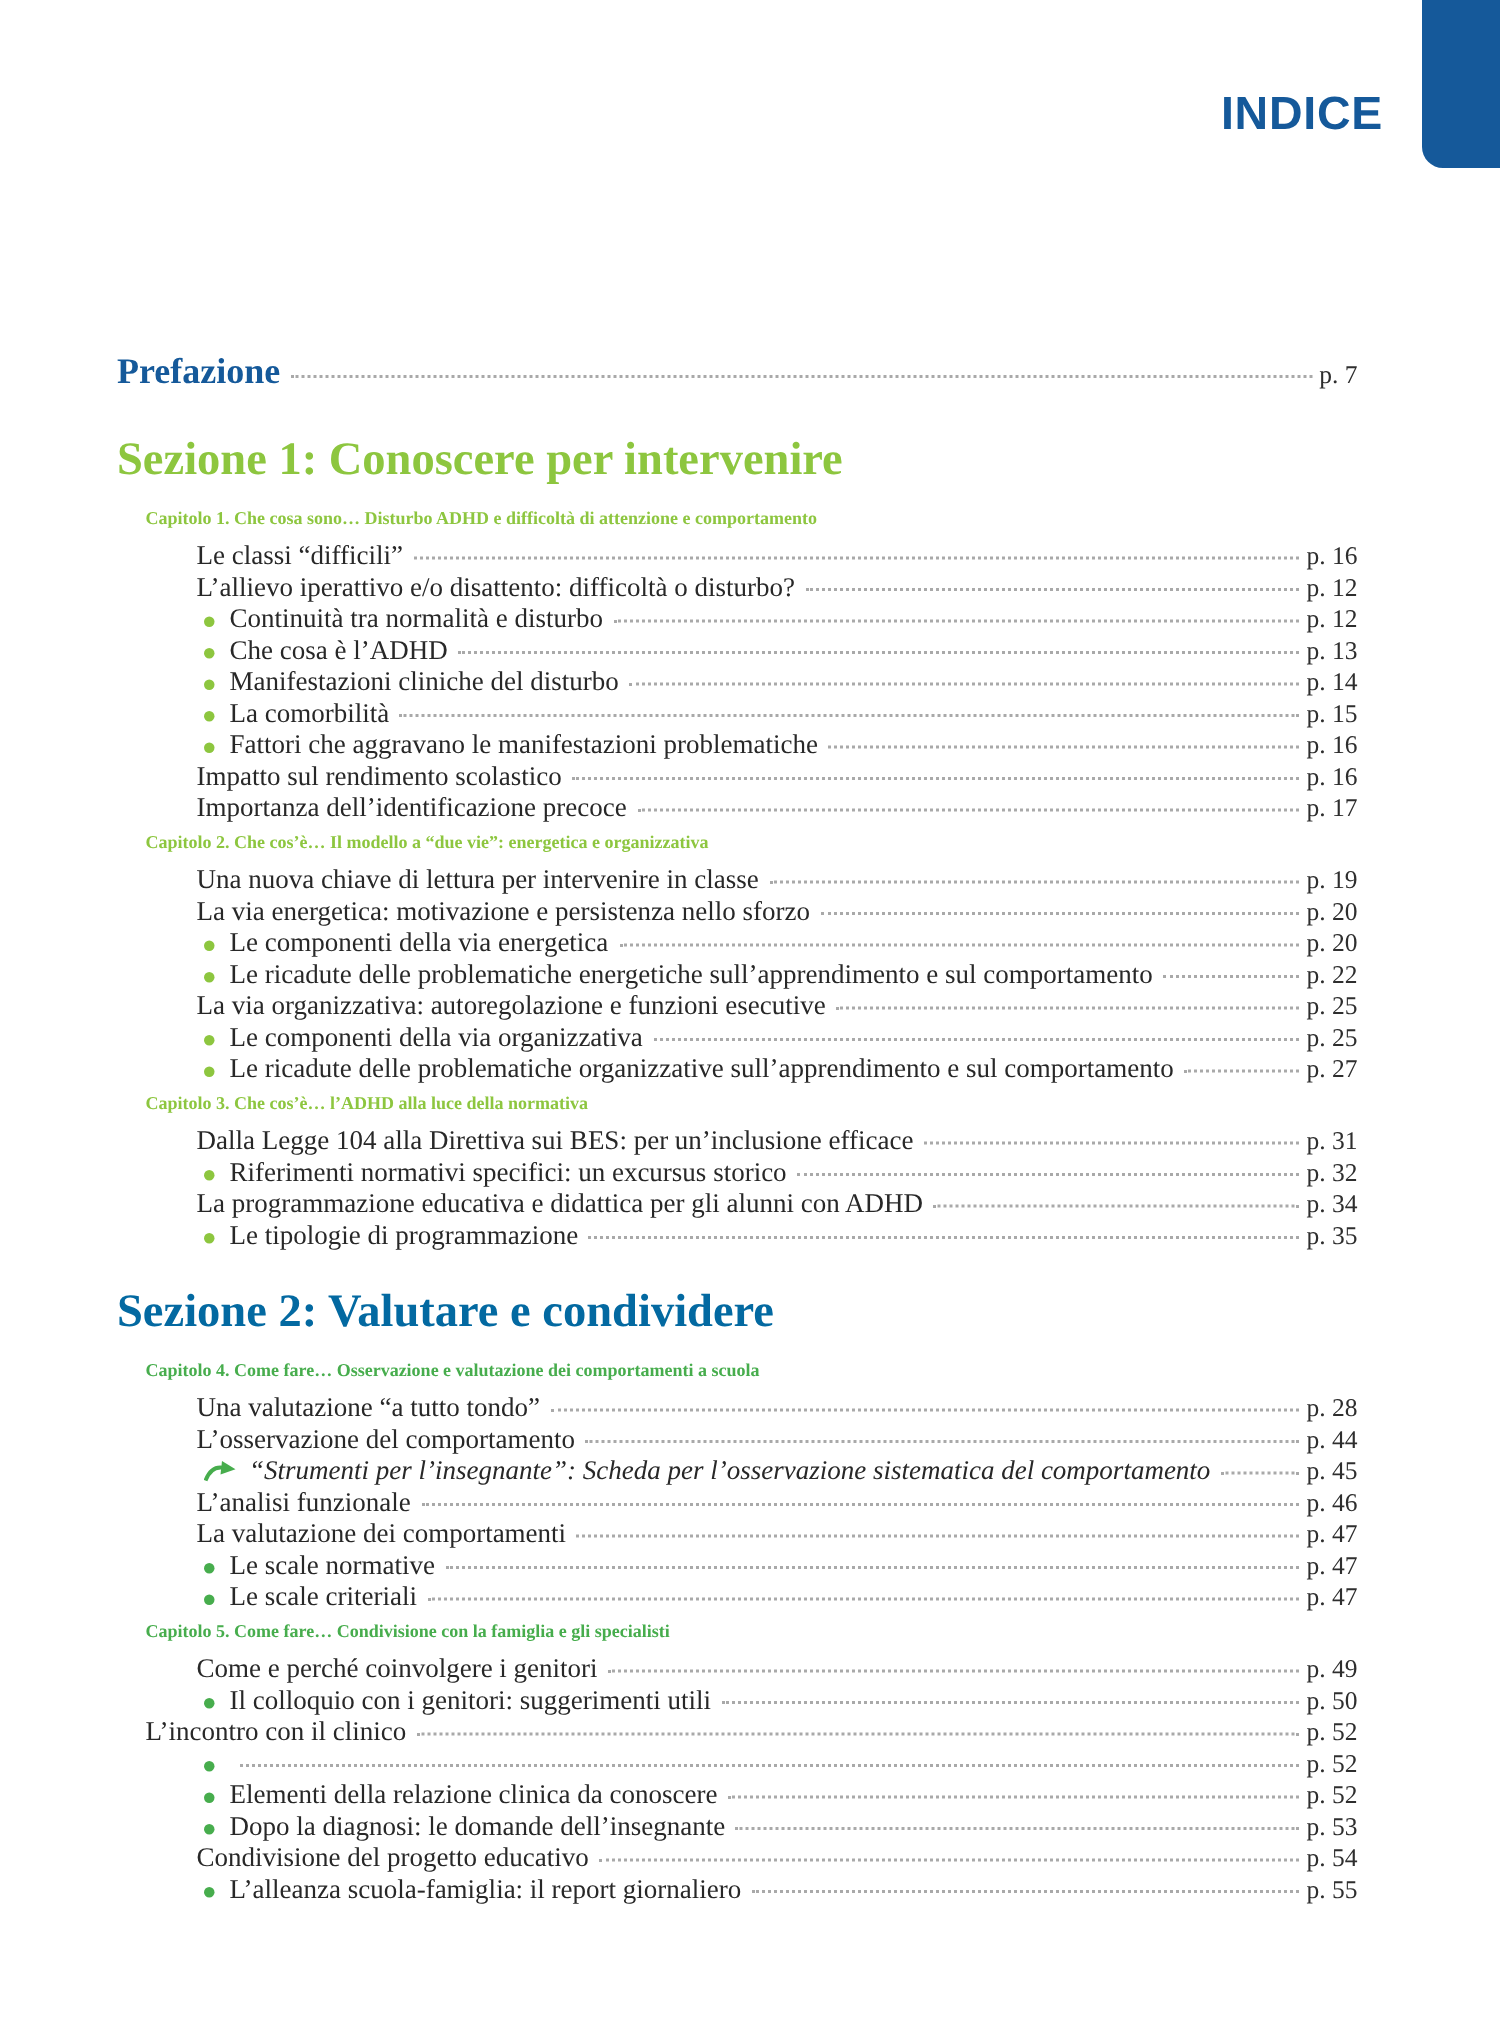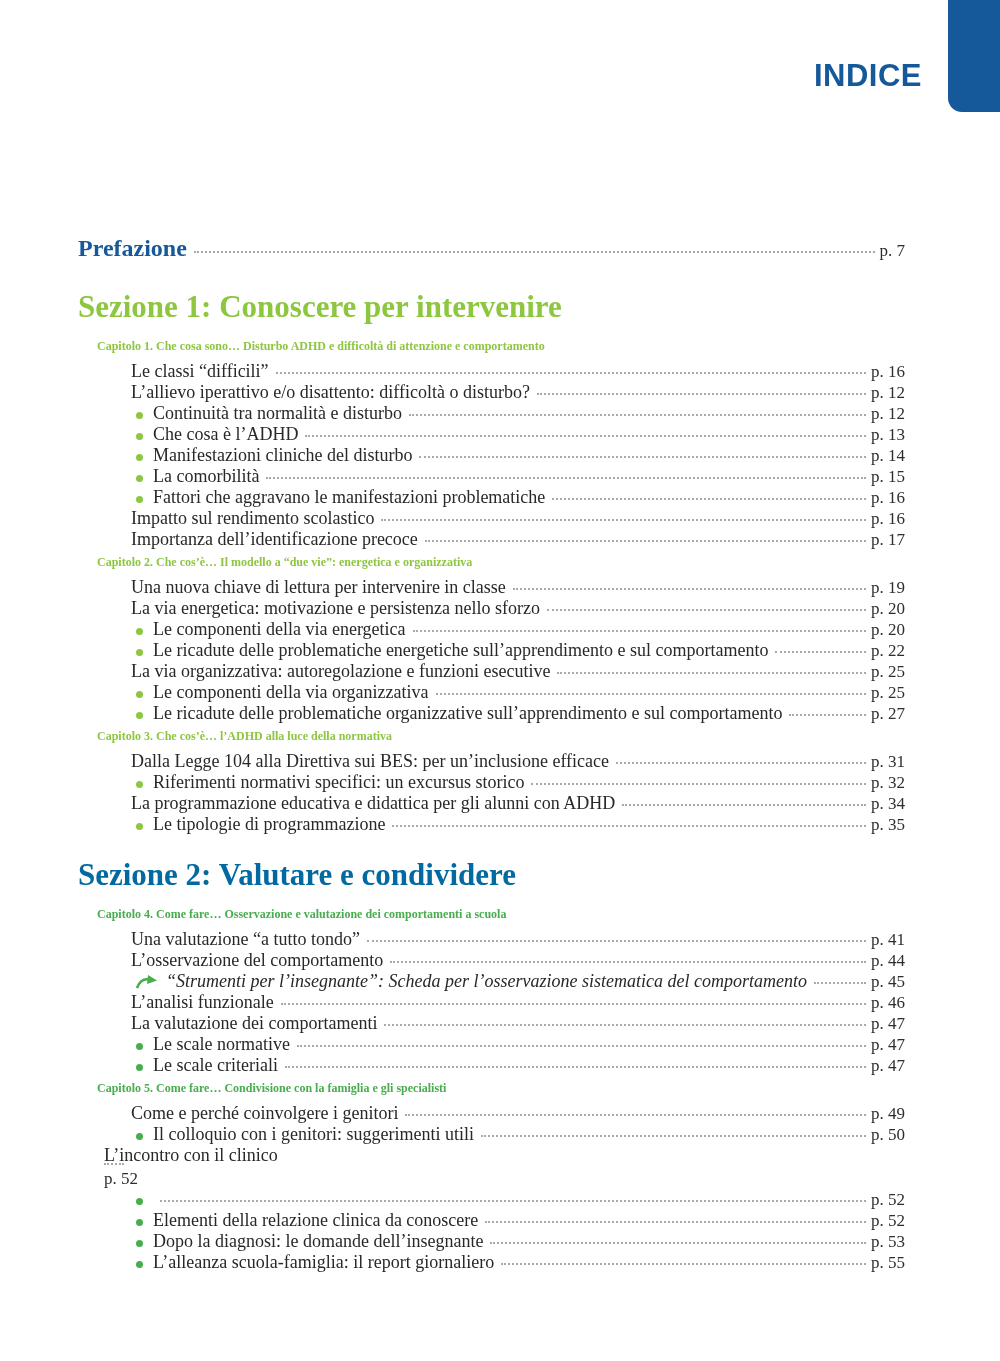--- a/index.html
+++ b/index.html
@@ -53,21 +53,21 @@
     transform: translateY(-3px);
     min-width: 20px;
   }
   .page {
     white-space: nowrap;
     font-size: 17px;
     color: #2e2e2e;
   }
   .lv1 { padding-left: 53px; }
   .lv2 { padding-left: 58px; }
-  .outdent { padding-left: 19px; flex-direction: column; }
+  .outdent { padding-left: 19px; }
   .bullet-dot {
     display: inline-block;
     width: 7px; height: 7px;
     border-radius: 50%;
     margin-right: 10px;
     flex: none;
   }
   .arrow-wrap { flex: none; margin-right: 8px; transform: translateY(2px); }
   .italic .row-label { font-style: italic; }
 </style>
@@ -197,21 +197,21 @@
         <span class="bullet-dot" style="background: rgb(141, 198, 63);"></span>
         <span class="row-label">Le tipologie di programmazione</span>
         <span class="leader"></span>
         <span class="page">p. 35</span>
       </div>
       <div class="section-heading" style="color: #0369a1;">Sezione 2: Valutare e condividere</div>
       <div class="chapter-heading" style="color: rgb(71, 173, 77);">Capitolo 4. Come fare… Osservazione e valutazione dei comportamenti a scuola</div>
       <div class="row lv1">
         <span class="row-label">Una valutazione “a tutto tondo”</span>
         <span class="leader"></span>
-        <span class="page">p. 41</span>
+        <span class="page">p. 28</span>
       </div>
       <div class="row lv1">
         <span class="row-label">L’osservazione del comportamento</span>
         <span class="leader"></span>
         <span class="page">p. 44</span>
       </div>
       <div class="row lv2 italic">
         <span class="arrow-wrap"><svg width="22" height="15" viewBox="0 0 22 15">
             <path d="M1,14 C4,6 9,4 15,6" fill="none" stroke="#47ad4d" stroke-width="2.6"></path>
             <path d="M12,1 L21,6.5 L11,10 Z" fill="#47ad4d"></path>
@@ -269,20 +269,25 @@
         <span class="row-label">Elementi della relazione clinica da conoscere</span>
         <span class="leader"></span>
         <span class="page">p. 52</span>
       </div>
       <div class="row lv2">
         <span class="bullet-dot" style="background: rgb(71, 173, 77);"></span>
         <span class="row-label">Dopo la diagnosi: le domande dell’insegnante</span>
         <span class="leader"></span>
         <span class="page">p. 53</span>
       </div>
+      <div class="row lv1">
+        <span class="row-label">Condivisione del progetto educativo</span>
+        <span class="leader"></span>
+        <span class="page">p. 54</span>
+      </div>
       <div class="row lv2">
         <span class="bullet-dot" style="background: rgb(71, 173, 77);"></span>
         <span class="row-label">L’alleanza scuola-famiglia: il report giornaliero</span>
         <span class="leader"></span>
         <span class="page">p. 55</span>
       </div>
     </div>
 </div>
 
 </body></html>

